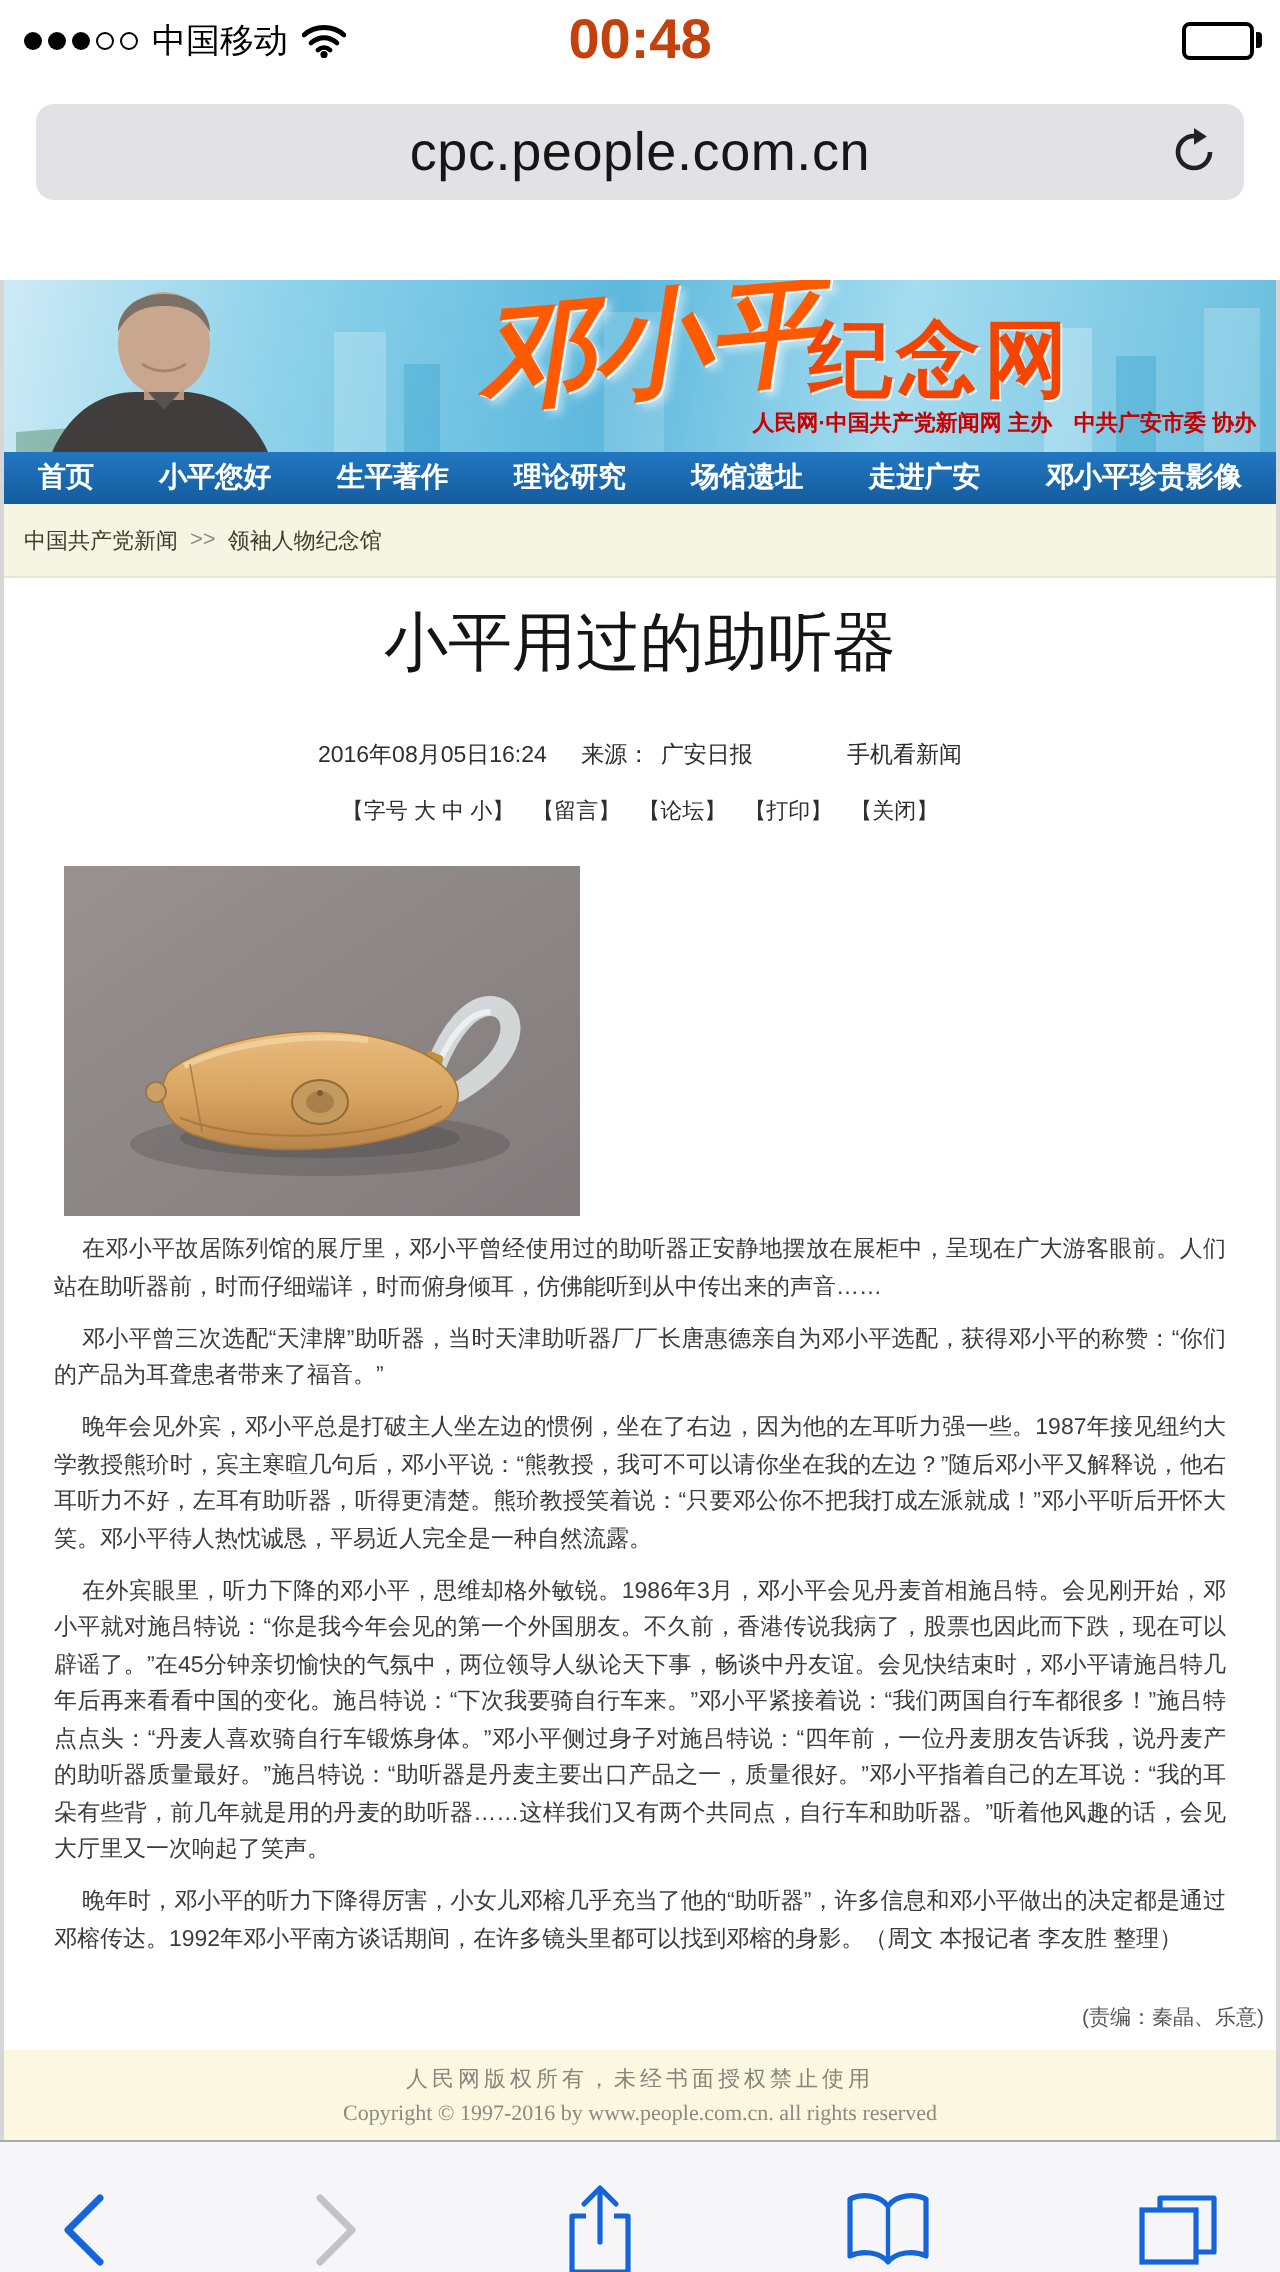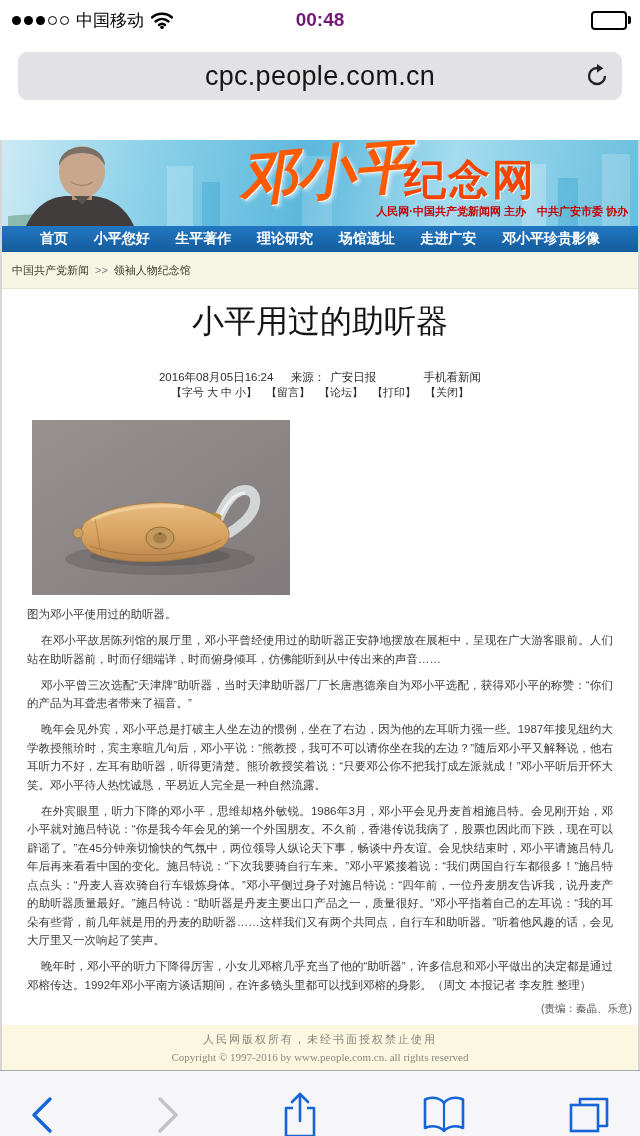--- a/index.html
+++ b/index.html
@@ -9,21 +9,21 @@
     -webkit-font-smoothing:antialiased;
   }
   
   .status{height:40px;background:#fff;display:flex;align-items:center;padding:0 9px;position:relative;justify-content:space-between;}
   .sig{display:flex;gap:3px;align-items:center;margin:0 7px 0 3px;}
   .dot{width:9px;height:9px;border-radius:50%;box-sizing:border-box;}
   .dot.f{background:#000;}
   .dot.e{border:1.5px solid #000;background:transparent;}
   .carrier{font-size:17px;color:#000;}
   .wifi{margin-left:7px;display:flex;}
-  .time{position:absolute;left:0;right:0;text-align:center;font-size:19px;font-weight:bold;color:#701a75;pointer-events:none;}
+  .time{position:absolute;left:0;right:0;text-align:center;font-size:28px;font-weight:bold;color:#c2410c;pointer-events:none;}
   .batt{margin-left:auto;display:flex;align-items:center;z-index:2;}
   .batt-body{width:36px;height:19px;border:2px solid #000;border-radius:4px;padding:1.5px;box-sizing:border-box;background:#fff;}
   .batt-fill{width:40%;height:100%;background:#000;}
   .batt-nub{width:3px;height:8px;background:#000;border-radius:0 2px 2px 0;margin-left:1px;}
   
   .urlbar{height:88px;background:#fff;}
   .url-field{margin:12px 18px 0;height:48px;background:#e2e1e6;border-radius:9px;display:flex;align-items:center;justify-content:center;position:relative;}
   .url-text{font-size:27px;color:#161616;letter-spacing:.3px;}
   .reload-btn{position:absolute;right:12px;top:50%;transform:translateY(-50%);background:none;border:none;padding:0;display:flex;cursor:pointer;}
   
@@ -33,34 +33,34 @@
     background:linear-gradient(100deg,#cdeaf5 0%,#8ed2ea 22%,#5db8dd 48%,#a5dcef 70%,#69bede 100%);}
   .bld{position:absolute;bottom:0;}
   .logo-main{position:absolute;left:236px;top:-6px;font-size:58px;font-weight:bold;font-style:italic;
     color:#ff5a00;transform:rotate(-5deg);font-family:"DejaVu Serif","Liberation Serif",serif;
     text-shadow:1px 1px 0 rgba(255,255,255,.85),3px 3px 4px rgba(255,255,255,.5);}
   .logo-suffix{position:absolute;left:402px;top:12px;font-size:42px;font-weight:bold;color:#f54300;
     letter-spacing:2px;text-shadow:1px 1px 0 rgba(255,255,255,.8);}
   .banner-sub{position:absolute;right:10px;top:64px;font-size:11px;font-weight:bold;color:#c80000;}
   .portrait{position:absolute;left:6px;bottom:0;display:flex;}
   
-  .nav{height:26px;background:linear-gradient(#2277c2,#145c9e);display:flex;justify-content:space-between;align-items:center;padding:0 38px;}
+  .nav{height:26px;background:linear-gradient(#2277c2,#145c9e);display:flex;justify-content:space-between;align-items:center;padding:0 17px;}
   .nav-item{color:#fff;font-size:14px;font-weight:bold;text-decoration:none;cursor:pointer;white-space:nowrap;}
   
   .crumb{height:37px;background:#f6f5e3;display:flex;align-items:center;padding:0 10px;font-size:11px;color:#3c3c2e;box-sizing:border-box;border-bottom:1px solid #e7e6d2;}
   .crumb .sep{margin:0 6px;color:#888;}
   .crumb a{color:#3c3c2e;text-decoration:none;cursor:pointer;}
   
   .article{height:736px;background:#fff;padding:0 25px;box-sizing:border-box;position:relative;overflow:hidden;}
   .title{margin:16px 0 0;text-align:center;font-size:32px;line-height:32px;color:#151515;font-weight:400;}
   .meta{margin-top:33px;text-align:center;font-size:11.5px;color:#2e2e2e;}
   .meta .lab{margin-left:14px;}
   .meta .src{margin-left:2px;}
   .meta .mob{margin-left:44px;cursor:pointer;}
-  .tools{display:flex;justify-content:center;gap:9px;font-size:11px;color:#2e2e2e;}
+  .tools{margin-top:13px;display:flex;justify-content:center;gap:9px;font-size:11px;color:#2e2e2e;}
   .tools span{cursor:pointer;white-space:nowrap;}
   .photo{margin:20px 0 0 5px;display:block;}
   .caption{margin:10px 0 0;font-size:11.5px;line-height:18px;color:#3b3b3b;}
   .para{margin:7.5px 0;font-size:11.5px;line-height:18.5px;color:#3b3b3b;text-indent:14px;text-align:justify;}
   .para.first{margin-top:8px;}
   .editor{position:absolute;right:6px;bottom:9px;font-size:10.5px;color:#555;}
   
   .footer{height:45px;background:#fbf7e1;text-align:center;padding-top:7px;box-sizing:border-box;}
   .f1{font-size:11px;color:#85857a;letter-spacing:2px;}
   .f2{margin-top:4px;font-size:11px;color:#8a8a80;font-family:"Liberation Serif","DejaVu Serif",serif;}
@@ -187,21 +187,20 @@
       <path d="M52 103 C68 89 112 79 147 84 C172 88 190 97 195 107 C199 114 197 122 190 127 C158 143 98 147 64 134 C50 128 45 116 52 103 Z" fill="url(#tan)" stroke="#a5783f" stroke-width="0.8"></path>
       <path d="M60 100 C82 89 122 83 152 87" stroke="#f2d5a4" stroke-width="3" fill="none" opacity="0.8"></path>
       <path d="M58 126 C95 140 160 137 189 120" stroke="#9c7038" stroke-width="1" fill="none" opacity="0.7"></path>
       <path d="M63 99 L69 133" stroke="#a5783f" stroke-width="0.8" opacity="0.8"></path>
       <circle cx="46" cy="113" r="5" fill="#caa065" stroke="#9a7340" stroke-width="0.8"></circle>
       <ellipse cx="128" cy="118" rx="14" ry="11" fill="#c59a5e" stroke="#8f6a38" stroke-width="1"></ellipse>
       <ellipse cx="128" cy="118" rx="7" ry="5.5" fill="#a8814a"></ellipse>
       <circle cx="128" cy="113.5" r="1.5" fill="#7a5c30"></circle>
     </svg>
 
-    <p class="caption">图为邓小平使用过的助听器。</p>
     <p class="para first">在邓小平故居陈列馆的展厅里，邓小平曾经使用过的助听器正安静地摆放在展柜中，呈现在广大游客眼前。人们站在助听器前，时而仔细端详，时而俯身倾耳，仿佛能听到从中传出来的声音……</p>
     <p class="para">邓小平曾三次选配“天津牌”助听器，当时天津助听器厂厂长唐惠德亲自为邓小平选配，获得邓小平的称赞：“你们的产品为耳聋患者带来了福音。”</p>
     <p class="para">晚年会见外宾，邓小平总是打破主人坐左边的惯例，坐在了右边，因为他的左耳听力强一些。1987年接见纽约大学教授熊玠时，宾主寒暄几句后，邓小平说：“熊教授，我可不可以请你坐在我的左边？”随后邓小平又解释说，他右耳听力不好，左耳有助听器，听得更清楚。熊玠教授笑着说：“只要邓公你不把我打成左派就成！”邓小平听后开怀大笑。邓小平待人热忱诚恳，平易近人完全是一种自然流露。</p>
     <p class="para">在外宾眼里，听力下降的邓小平，思维却格外敏锐。1986年3月，邓小平会见丹麦首相施吕特。会见刚开始，邓小平就对施吕特说：“你是我今年会见的第一个外国朋友。不久前，香港传说我病了，股票也因此而下跌，现在可以辟谣了。”在45分钟亲切愉快的气氛中，两位领导人纵论天下事，畅谈中丹友谊。会见快结束时，邓小平请施吕特几年后再来看看中国的变化。施吕特说：“下次我要骑自行车来。”邓小平紧接着说：“我们两国自行车都很多！”施吕特点点头：“丹麦人喜欢骑自行车锻炼身体。”邓小平侧过身子对施吕特说：“四年前，一位丹麦朋友告诉我，说丹麦产的助听器质量最好。”施吕特说：“助听器是丹麦主要出口产品之一，质量很好。”邓小平指着自己的左耳说：“我的耳朵有些背，前几年就是用的丹麦的助听器……这样我们又有两个共同点，自行车和助听器。”听着他风趣的话，会见大厅里又一次响起了笑声。</p>
     <p class="para">晚年时，邓小平的听力下降得厉害，小女儿邓榕几乎充当了他的“助听器”，许多信息和邓小平做出的决定都是通过邓榕传达。1992年邓小平南方谈话期间，在许多镜头里都可以找到邓榕的身影。（周文 本报记者 李友胜 整理）</p>
 
     <span class="editor">(责编：秦晶、乐意)</span>
   </div>
 
   <div class="footer">

